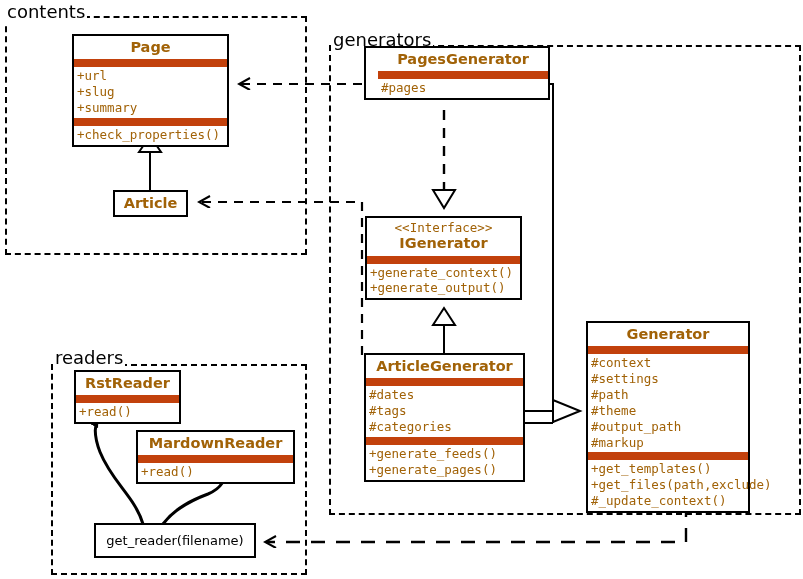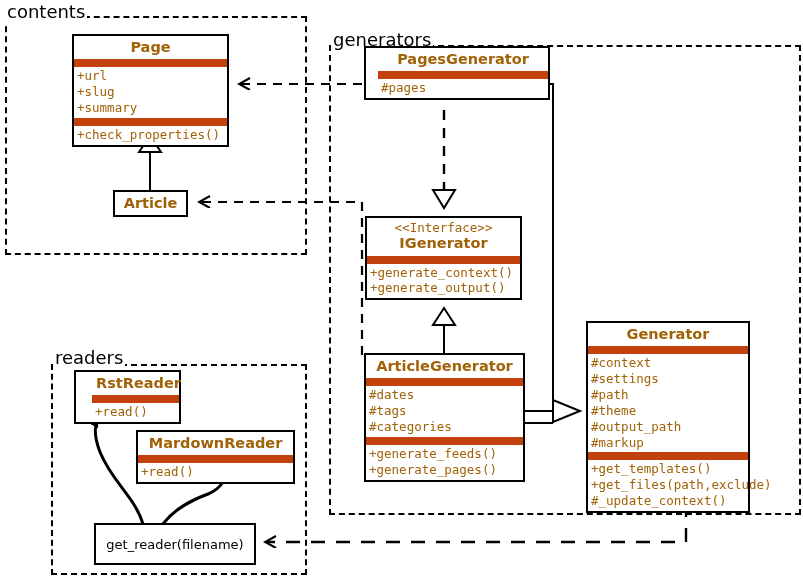--- a/index.html
+++ b/index.html
@@ -231,31 +231,31 @@
       <div>#output_path</div>
       <div>#markup</div>
     </div>
     <div class="cls-sep cls-sec">
       <div>+get_templates()</div>
       <div>+get_files(path,exclude)</div>
       <div>#_update_context()</div>
     </div>
   </div>
 
-  <div class="cls" style="left:74px; top:370px; width:107px;padding-left:16px;">
+  <div class="cls" style="left:74px; top:370px; width:107px;">
     <div class="cls-name">RstReader</div>
     <div class="cls-sep cls-sec">
       <div>+read()</div>
     </div>
   </div>
 
   <div class="cls" style="left:136px; top:430px; width:159px;">
     <div class="cls-name">MardownReader</div>
     <div class="cls-sep cls-sec">
       <div>+read()</div>
     </div>
   </div>
 
-  <div class="plain-box" style="left:94px; top:523px; width:162px; height:42px;">
+  <div class="plain-box" style="left:94px; top:523px; width:162px; height:35px;">
     <span>get_reader(filename)</span>
   </div>
 
 </div>
 
 </body></html>

